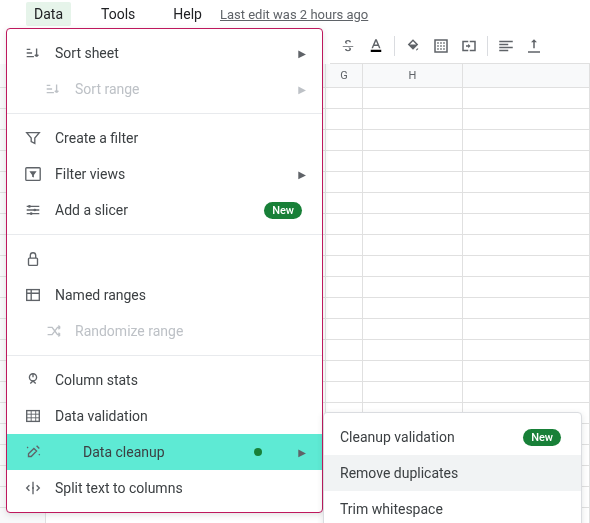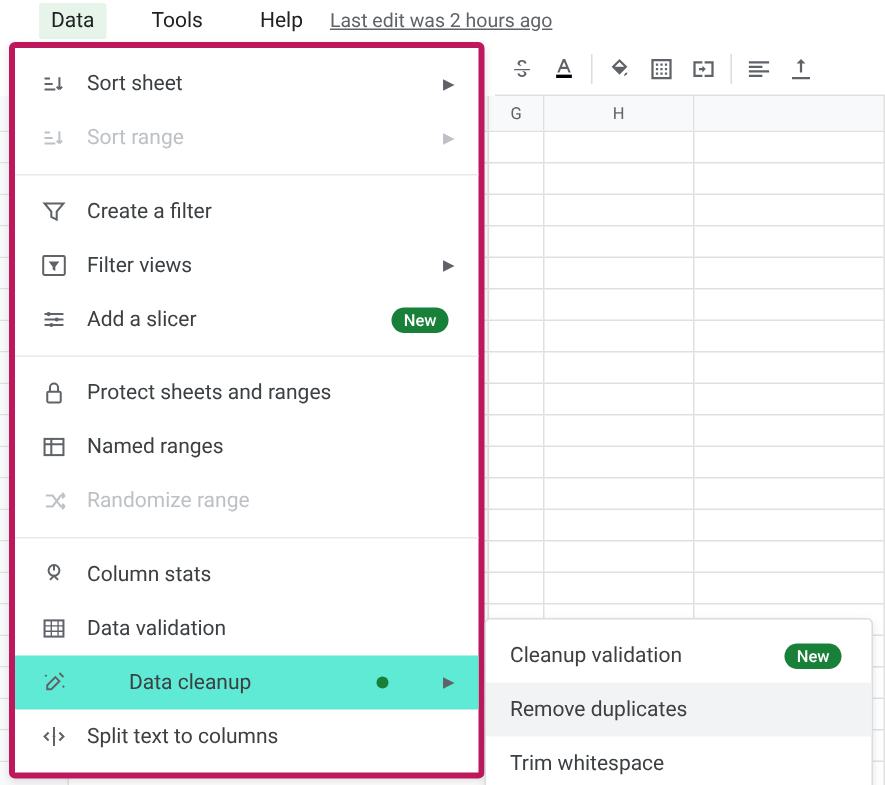--- a/index.html
+++ b/index.html
@@ -4,24 +4,24 @@
 <style>
   * { box-sizing: border-box; margin: 0; padding: 0; }
   body { font-family: "Google Sans", Roboto, Arial, sans-serif; font-size: 14px; color: #3c4043; background: #fff; width: 590px; height: 523px; overflow: hidden; }
   .menubar { display: flex; align-items: center; height: 28px; padding: 0 4px; }
   .menubar-item { padding: 4px 8px; cursor: pointer; color: #202124; margin-left: 22px; }
   .menubar-item.active { background: #e6f4ea; border-radius: 2px; }
   .last-edit { margin-left: 10px; color: #5f6368; text-decoration: underline; cursor: pointer; font-size: 13px; }
   .toolbar { display: flex; align-items: center; height: 36px; border-bottom: 1px solid #e0e0e0; padding: 0 4px; margin-left: 330px; }
   .tb-icon { width: 24px; height: 24px; display: flex; align-items: center; justify-content: center; color: #5f6368; cursor: pointer; margin: 0 2px; }
   .tb-sep { width: 1px; height: 20px; background: #dadce0; margin: 0 4px; }
-  .dropdown { position: absolute; left: 6px; top: 28px; width: 317px; background: #fff; border: 4px solid #be185d; border-radius: 4px; box-shadow: 0 2px 6px rgba(60,64,67,.15); padding: 6px 0; z-index: 10; }
+  .dropdown { position: absolute; left: 6px; top: 28px; width: 317px; background: #fff; border: 1px solid #be185d; border-radius: 4px; box-shadow: 0 2px 6px rgba(60,64,67,.15); padding: 6px 0; z-index: 10; }
   .menu-item { display: flex; align-items: center; height: 36px; padding: 0 16px; cursor: pointer; position: relative; }
   .menu-item:hover, .menu-item.highlight { background: #5eead4; gap: 28px; }
-  .menu-item.disabled { color: #bdc1c6; cursor: default; }
+  .menu-item.disabled { color: #bdc1c6; cursor: default; margin-left: 20px; }
   .mi-icon { width: 20px; height: 20px; display: flex; align-items: center; justify-content: center; margin-right: 12px; color: #5f6368; flex-shrink: 0; }
   .menu-item.disabled .mi-icon { color: #bdc1c6; }
   .mi-label { flex: 1; }
   .mi-arrow { color: #5f6368; font-size: 10px; }
   .menu-item.disabled .mi-arrow { color: #bdc1c6; }
   .menu-sep { height: 1px; background: #e8eaed; margin: 6px 0; }
   .badge-new { background: #188038; color: #fff; font-size: 11px; font-weight: 500; border-radius: 10px; padding: 2px 8px; margin-right: 4px; }
   .dot-green { width: 8px; height: 8px; background: #188038; border-radius: 50%; margin-right: 8px; }
   .submenu { position: absolute; left: 323px; top: 412px; width: 259px; background: #fff; border: 1px solid #dadce0; border-radius: 4px; box-shadow: 0 2px 6px rgba(60,64,67,.15); padding: 6px 0; z-index: 11; }
   .sub-item { display: flex; align-items: center; height: 36px; padding: 0 16px; cursor: pointer; }
@@ -298,21 +298,20 @@
       <span class="badge-new">New</span>
     </div>
     <div class="menu-sep"></div>
     <div class="menu-item">
       <span class="mi-icon">
         <svg width="18" height="18" viewBox="0 0 20 20">
           <rect x="5" y="9" width="10" height="8" rx="1" fill="none" stroke="currentColor" stroke-width="1.5"></rect>
           <path d="M7 9V6a3 3 0 016 0v3" fill="none" stroke="currentColor" stroke-width="1.5"></path>
         </svg>
       </span>
-      <span class="mi-label">Protect sheets and ranges</span>
     </div>
     <div class="menu-item">
       <span class="mi-icon">
         <svg width="18" height="18" viewBox="0 0 20 20">
           <rect x="3" y="4" width="14" height="12" fill="none" stroke="currentColor" stroke-width="1.5"></rect>
           <path d="M3 8h14M8 4v12" stroke="currentColor" stroke-width="1.5"></path>
         </svg>
       </span>
       <span class="mi-label">Named ranges</span>
     </div>

